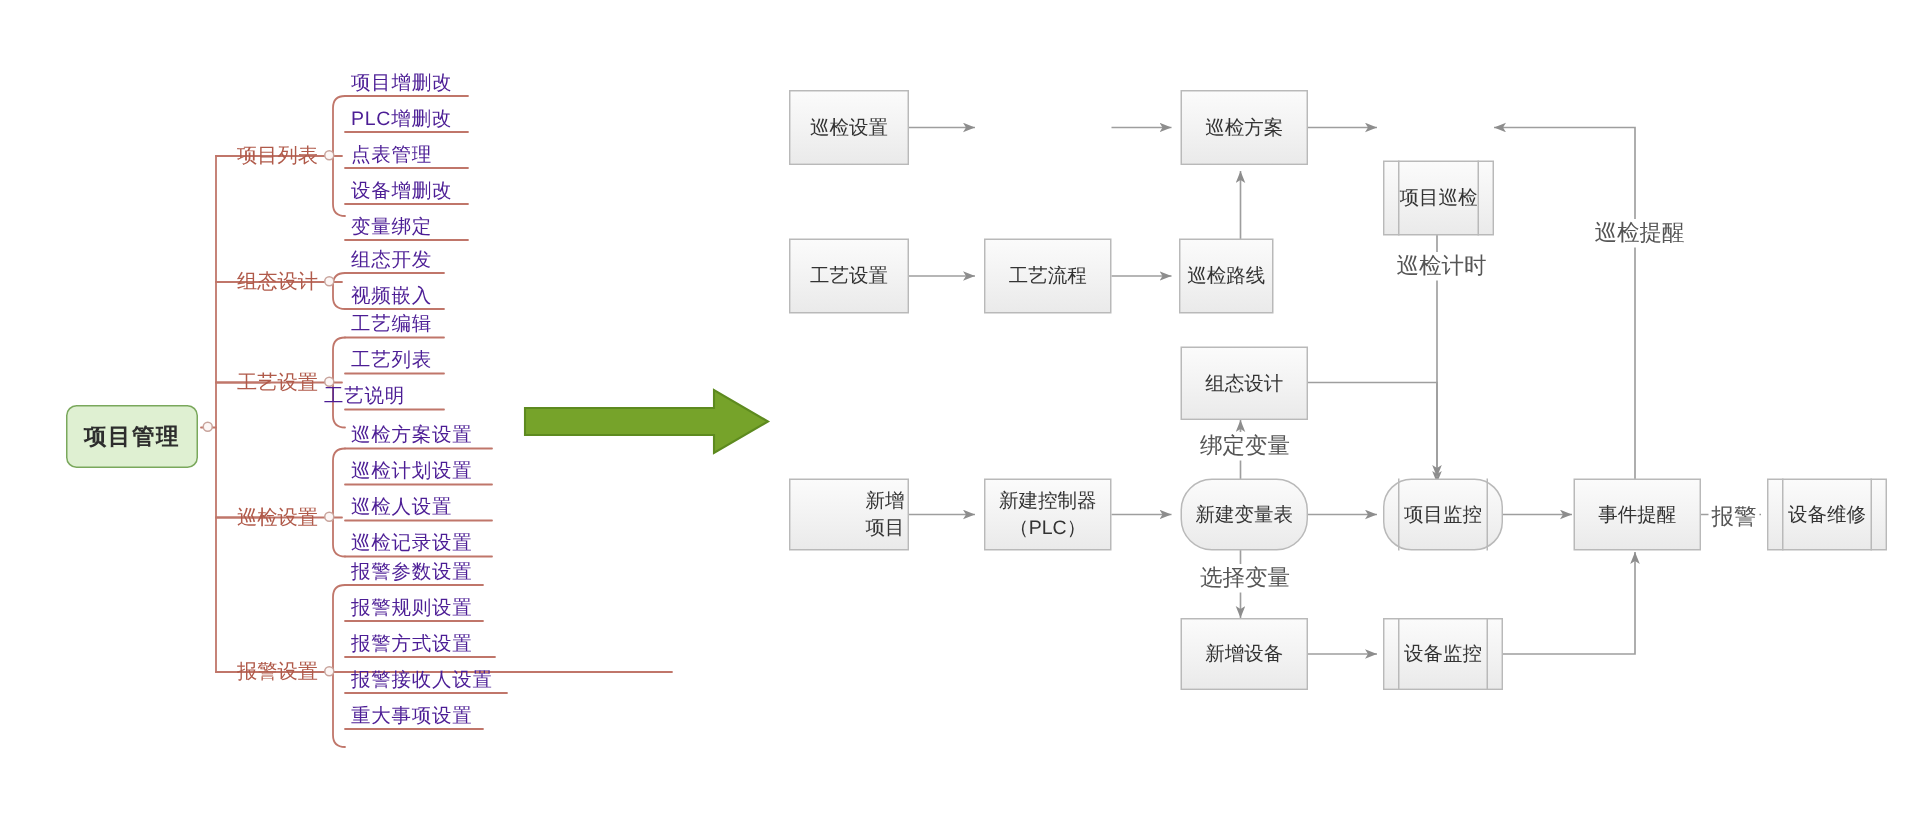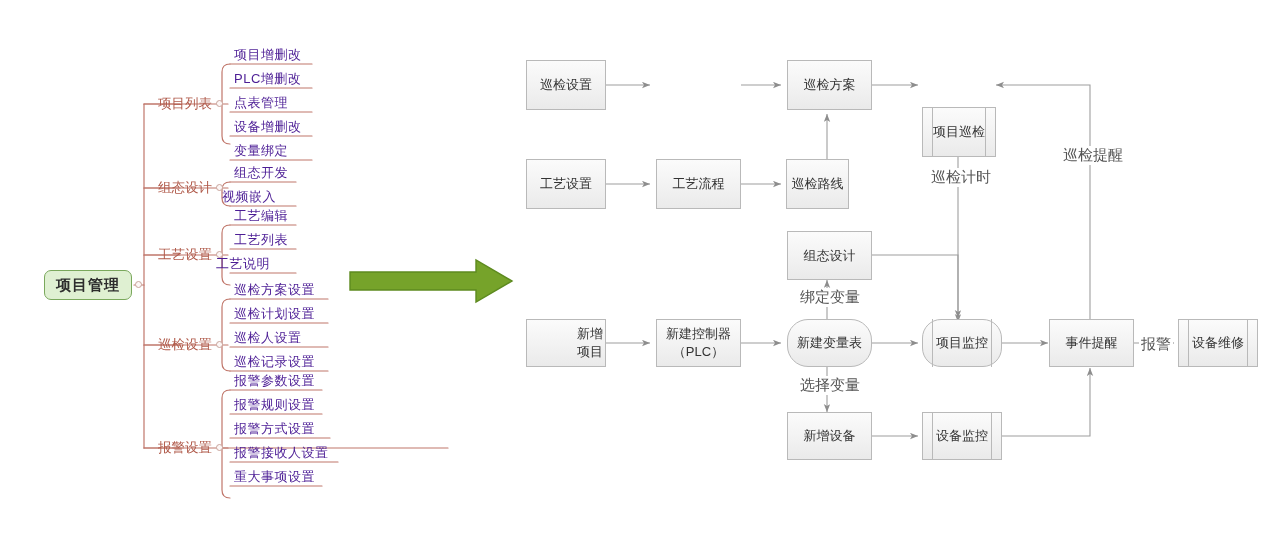--- a/index.html
+++ b/index.html
@@ -7,21 +7,21 @@
   body{
     width:1272px;height:559px;position:relative;overflow:hidden;
     font-family:"Liberation Sans","DejaVu Sans",sans-serif;
     -webkit-font-smoothing:antialiased;
   }
   .canvas{position:absolute;inset:0;}
   svg.layer{position:absolute;left:0;top:0;width:1272px;height:559px;pointer-events:none;}
 
   
   .mm-root{
-    position:absolute;left:44px;top:270px;width:88px;height:30px;
+    position:absolute;left:44px;top:270px;width:88px;height:42px;
     box-sizing:border-box;
     background:#dff0d2;border:1.6px solid #7aa85c;border-radius:7px;
     display:flex;align-items:center;justify-content:center;
     font-size:15px;font-weight:bold;color:#2d2d2d;letter-spacing:1px;
   }
   .mm-branch{
     position:absolute;font-size:13.5px;color:#b05a4a;white-space:nowrap;
     text-align:right;
   }
   .mm-leaf{
@@ -145,21 +145,21 @@
   <div class="mm-dot" style="left:216px;top:341px;"></div>
   <div class="mm-dot" style="left:216px;top:444px;"></div>
 
   <div class="mm-leaf" style="left:234px;top:46px;"><span>项目增删改</span></div>
   <div class="mm-leaf" style="left:234px;top:70px;"><span>PLC增删改</span></div>
   <div class="mm-leaf" style="left:234px;top:94px;"><span>点表管理</span></div>
   <div class="mm-leaf" style="left:234px;top:118px;"><span>设备增删改</span></div>
   <div class="mm-leaf" style="left:234px;top:142px;"><span>变量绑定</span></div>
 
   <div class="mm-leaf" style="left:234px;top:164px;"><span>组态开发</span></div>
-  <div class="mm-leaf" style="left:222px;top:188px;"><span>视频嵌入</span></div>
+  <div class="mm-leaf" style="left:234px;top:188px;"><span>视频嵌入</span></div>
 
   <div class="mm-leaf" style="left:234px;top:207px;"><span>工艺编辑</span></div>
   <div class="mm-leaf" style="left:234px;top:231px;"><span>工艺列表</span></div>
   <div class="mm-leaf" style="left:216px;top:255px;"><span>工艺说明</span></div>
 
   <div class="mm-leaf" style="left:234px;top:281px;"><span>巡检方案设置</span></div>
   <div class="mm-leaf" style="left:234px;top:305px;"><span>巡检计划设置</span></div>
   <div class="mm-leaf" style="left:234px;top:329px;"><span>巡检人设置</span></div>
   <div class="mm-leaf" style="left:234px;top:353px;"><span>巡检记录设置</span></div>
 

